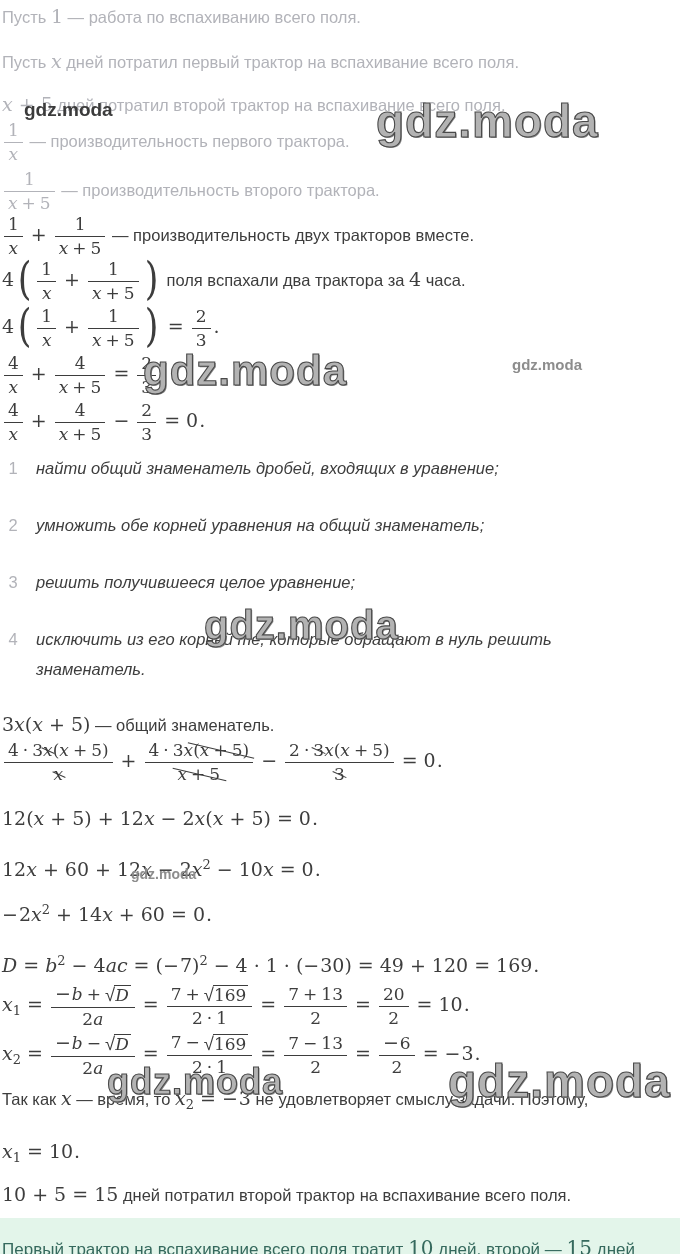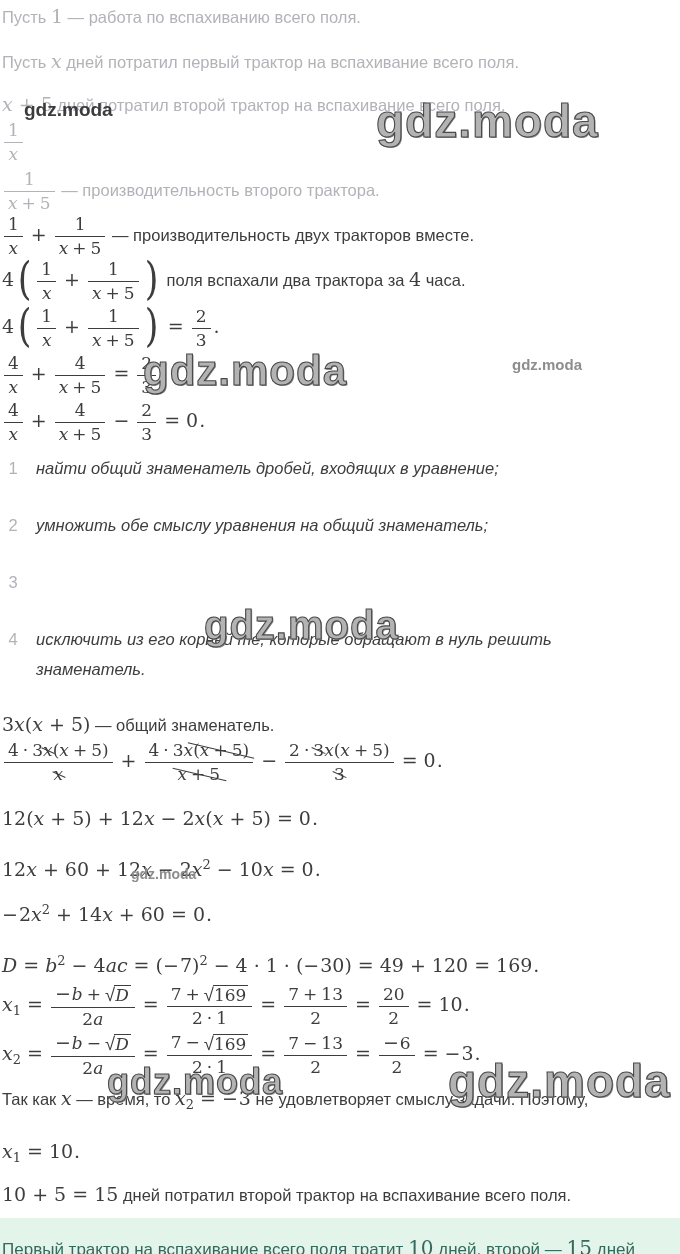--- a/index.html
+++ b/index.html
@@ -62,40 +62,41 @@
   .mt10{margin-top:10px}.mt14{margin-top:14px}
 </style>
 </head>
 <body>
 
 <div class="doc">
 
   <div class="mline gray mb18"><span class="mtext">Пусть </span><span class="mn">1</span><span class="mtext"> — работа по вспахиванию всего поля.</span></div>
   <div class="mline gray mb16"><span class="mtext">Пусть </span><span class="mi">x</span><span class="mtext"> дней потратил первый трактор на вспахивание всего поля.</span></div>
   <div class="mline gray mb2"><span class="mi">x</span><span class="mo">+</span><span class="mn">5</span><span class="mtext"> дней потратил второй трактор на вспахивание всего поля.</span></div>
-  <div class="mline gray mb4"><span class="frac"><span class="fr-num"><span class="mn">1</span></span><span class="fr-den"><span class="mi">x</span></span></span></div>
+  <div class="mline gray mb4"><span class="frac"><span class="fr-num"><span class="mn">1</span></span><span class="fr-den"><span class="mi">x</span></span></span><span class="mtext"> — производительность первого трактора.</span></div>
   <div class="mline gray"><span class="frac"><span class="fr-num"><span class="mn">1</span></span><span class="fr-den"><span class="mi">x</span><span class="mo">+</span><span class="mn">5</span></span></span><span class="mtext"> — производительность второго трактора.</span></div>
 
   <div class="mline"><span class="frac"><span class="fr-num"><span class="mn">1</span></span><span class="fr-den"><span class="mi">x</span></span></span><span class="mo">+</span><span class="frac"><span class="fr-num"><span class="mn">1</span></span><span class="fr-den"><span class="mi">x</span><span class="mo">+</span><span class="mn">5</span></span></span><span class="mtext"> — производительность двух тракторов вместе.</span></div>
   <div class="mline mb2"><span class="mn">4</span><span class="bigp">(</span><span class="frac"><span class="fr-num"><span class="mn">1</span></span><span class="fr-den"><span class="mi">x</span></span></span><span class="mo">+</span><span class="frac"><span class="fr-num"><span class="mn">1</span></span><span class="fr-den"><span class="mi">x</span><span class="mo">+</span><span class="mn">5</span></span></span><span class="bigp">)</span><span class="mtext"> поля вспахали два трактора за </span><span class="mn">4</span><span class="mtext"> часа.</span></div>
   <div class="mline mb2"><span class="mn">4</span><span class="bigp">(</span><span class="frac"><span class="fr-num"><span class="mn">1</span></span><span class="fr-den"><span class="mi">x</span></span></span><span class="mo">+</span><span class="frac"><span class="fr-num"><span class="mn">1</span></span><span class="fr-den"><span class="mi">x</span><span class="mo">+</span><span class="mn">5</span></span></span><span class="bigp">)</span><span class="mo">=</span><span class="frac"><span class="fr-num"><span class="mn">2</span></span><span class="fr-den"><span class="mn">3</span></span></span><span class="mpt">.</span></div>
   <div class="mline mb2"><span class="frac"><span class="fr-num"><span class="mn">4</span></span><span class="fr-den"><span class="mi">x</span></span></span><span class="mo">+</span><span class="frac"><span class="fr-num"><span class="mn">4</span></span><span class="fr-den"><span class="mi">x</span><span class="mo">+</span><span class="mn">5</span></span></span><span class="mo">=</span><span class="frac"><span class="fr-num"><span class="mn">2</span></span><span class="fr-den"><span class="mn">3</span></span></span><span class="mpt">.</span></div>
   <div class="mline mb2"><span class="frac"><span class="fr-num"><span class="mn">4</span></span><span class="fr-den"><span class="mi">x</span></span></span><span class="mo">+</span><span class="frac"><span class="fr-num"><span class="mn">4</span></span><span class="fr-den"><span class="mi">x</span><span class="mo">+</span><span class="mn">5</span></span></span><span class="mo">−</span><span class="frac"><span class="fr-num"><span class="mn">2</span></span><span class="fr-den"><span class="mn">3</span></span></span><span class="mo">=</span><span class="mn">0</span><span class="mpt">.</span></div>
 
   <ol class="steps">
     <li class="step">
       <span class="idx">1</span>
       <span class="step-text">найти общий знаменатель дробей, входящих в уравнение;</span>
     </li>
     <li class="step">
       <span class="idx">2</span>
-      <span class="step-text">умножить обе смыслу уравнения на общий знаменатель;</span>
+      <span class="step-text">умножить обе корней уравнения на общий знаменатель;</span>
     </li>
     <li class="step">
       <span class="idx">3</span>
+      <span class="step-text">решить получившееся целое уравнение;</span>
     </li>
     <li class="step">
       <span class="idx">4</span>
       <span class="step-text">исключить из его корней те, которые обращают в нуль решить знаменатель.</span>
     </li>
   </ol>
 
   <div class="mline mt4"><span class="mn">3</span><span class="mi">x</span><span class="mp">(</span><span class="mi">x</span><span class="mo">+</span><span class="mn">5</span><span class="mp">)</span><span class="mtext"> — общий знаменатель.</span></div>
   <div class="mline mt2"><span class="frac"><span class="fr-num"><span class="mn">4</span><span class="mo">·</span><span class="mn">3</span><span class="cancel"><span class="mi">x</span></span><span class="mp">(</span><span class="mi">x</span><span class="mo">+</span><span class="mn">5</span><span class="mp">)</span></span><span class="fr-den"><span class="cancel"><span class="mi">x</span></span></span></span><span class="mo">+</span><span class="frac"><span class="fr-num"><span class="mn">4</span><span class="mo">·</span><span class="mn">3</span><span class="mi">x</span><span class="cancel wide"><span class="mp">(</span><span class="mi">x</span><span class="mo">+</span><span class="mn">5</span><span class="mp">)</span></span></span><span class="fr-den"><span class="cancel wide"><span class="mi">x</span><span class="mo">+</span><span class="mn">5</span></span></span></span><span class="mo">−</span><span class="frac"><span class="fr-num"><span class="mn">2</span><span class="mo">·</span><span class="cancel"><span class="mn">3</span></span><span class="mi">x</span><span class="mp">(</span><span class="mi">x</span><span class="mo">+</span><span class="mn">5</span><span class="mp">)</span></span><span class="fr-den"><span class="cancel"><span class="mn">3</span></span></span></span><span class="mo">=</span><span class="mn">0</span><span class="mpt">.</span></div>
   <div class="mline mt8"><span class="mn">12</span><span class="mp">(</span><span class="mi">x</span><span class="mo">+</span><span class="mn">5</span><span class="mp">)</span><span class="mo">+</span><span class="mn">12</span><span class="mi">x</span><span class="mo">−</span><span class="mn">2</span><span class="mi">x</span><span class="mp">(</span><span class="mi">x</span><span class="mo">+</span><span class="mn">5</span><span class="mp">)</span><span class="mo">=</span><span class="mn">0</span><span class="mpt">.</span></div>

